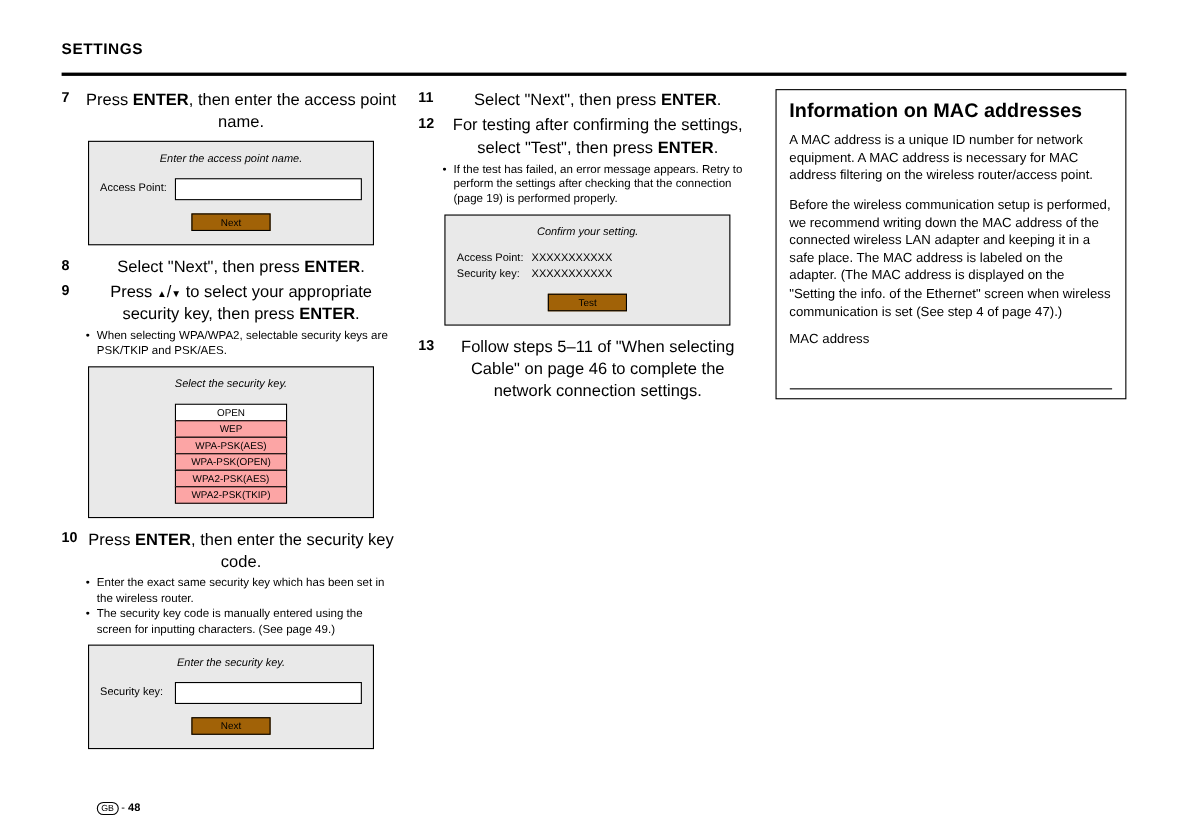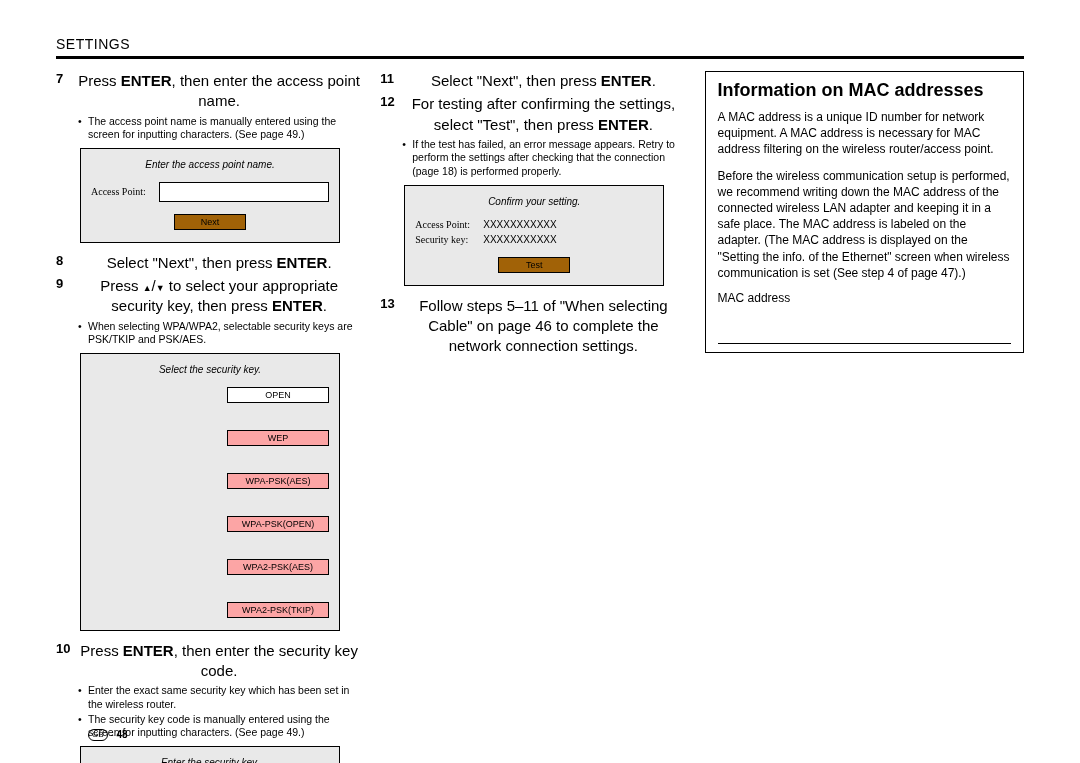--- a/index.html
+++ b/index.html
@@ -10,25 +10,25 @@
     font-size: 12px;
     color: #000;
     width: 1080px;
     height: 763px;
     position: relative;
   }
   .page {
     padding: 36px 56px 20px 56px;
   }
   .header {
-    font-weight: normal;
+    font-weight: bold;
     font-size: 14px;
     letter-spacing: 0.5px;
     border-bottom: 3px solid #000;
-    padding-bottom: 4px;
+    padding-bottom: 14px;
     margin-bottom: 12px;
   }
   .columns {
     display: flex;
     gap: 20px;
   }
   .col {
     flex: 1;
     min-width: 0;
   }
@@ -91,21 +91,20 @@
     font-style: italic;
   }
   .screen .row {
     display: flex;
     align-items: center;
     margin-bottom: 4px;
   }
   .screen .lbl {
     width: 68px;
     flex-shrink: 0;
-    font-family: Liberation Serif, serif;
   }
   .screen .val {
     flex: 1;
   }
   .screen .inputbox {
     flex: 1;
     height: 18px;
     background: #fff;
     border: 1px solid #000;
   }
@@ -113,21 +112,21 @@
     display: block;
     width: 70px;
     height: 14px;
     line-height: 14px;
     background: #a16207;
     border: 1px solid #000;
     text-align: center;
     margin: 12px auto 0 auto;
     font-size: 9px;
   }
-  .options { display: flex; flex-direction: column; align-items: flex-end; gap: 28px; }
+  .options { display: flex; flex-direction: column; align-items: center; }
   .opt {
     width: 100px;
     height: 14px;
     line-height: 14px;
     border: 1px solid #000;
     text-align: center;
     font-size: 9px;
     margin-top: -1px;
     background: #fca5a5;
   }
@@ -180,23 +179,20 @@
   <div class="columns">
 
     <div class="col">
 
       <div class="step">
         <div class="step-num">7</div>
         <div class="step-body">
           <span>Press </span><span class="enter">ENTER</span><span>, then enter the access point name.</span>
         </div>
       </div>
-      <ul class="bullets">
-        <li>The access point name is manually entered using the screen for inputting characters. (See page 49.)</li>
-      </ul>
 
       <div class="screen">
         <div class="title">Enter the access point name.</div>
         <div class="row">
           <div class="lbl">Access Point:</div>
           <div class="inputbox"></div>
         </div>
         <div class="btn">Next</div>
       </div>
 
@@ -260,21 +256,21 @@
         </div>
       </div>
 
       <div class="step">
         <div class="step-num">12</div>
         <div class="step-body">
           <span>For testing after confirming the settings, select "Test", then press </span><span class="enter">ENTER</span><span>.</span>
         </div>
       </div>
       <ul class="bullets">
-        <li>If the test has failed, an error message appears. Retry to perform the settings after checking that the connection (page 18) is performed properly.</li>
+        <li>If the test has failed, an error message appears. Retry to perform the settings after checking that the connection (page 19) is performed properly.</li>
       </ul>
 
       <div class="screen">
         <div class="title">Confirm your setting.</div>
         <div class="row">
           <div class="lbl">Access Point:</div>
           <div class="val">XXXXXXXXXXX</div>
         </div>
         <div class="row">
           <div class="lbl">Security key:</div>

